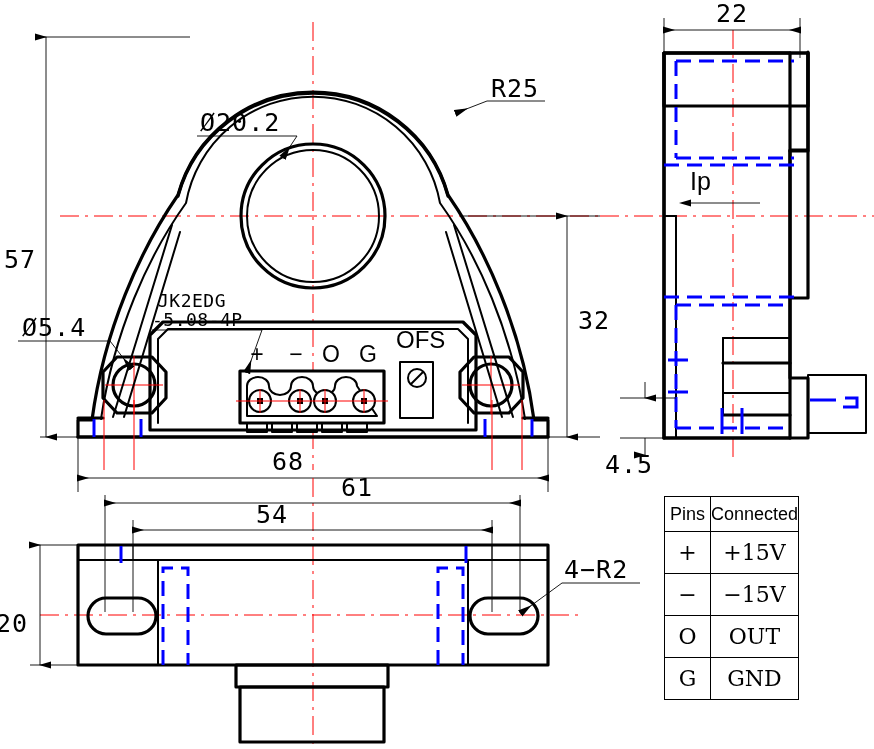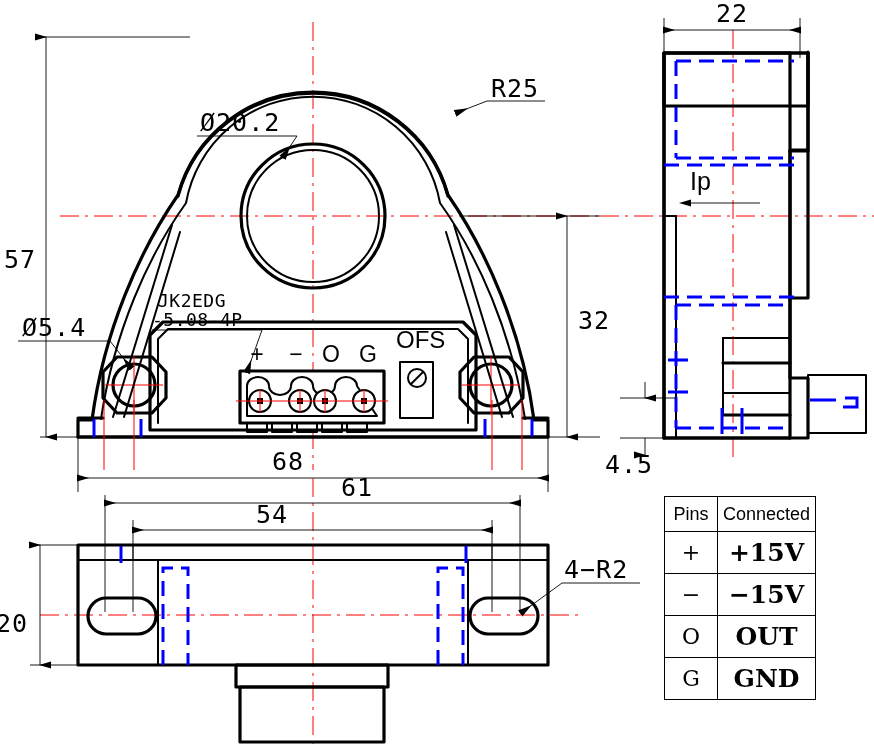--- a/index.html
+++ b/index.html
@@ -69,21 +69,21 @@
     font-size: 25px;
     font-weight: 500;
     fill: #000000;
   }
 
   
   #pin-table {
     position: absolute;
     left: 664px;
     top: 496px;
-    width: 152px;
+    width: 135px;
     border-collapse: collapse;
     background: #ef4444;
   }
   #pin-table td, #pin-table th {
     border: 1px solid #000000;
     text-align: center;
     padding: 0;
     height: 41px;
     background: #ffffff;
   }
@@ -95,23 +95,22 @@
     height: 34px;
   }
   #pin-table td.pin-sym {
     font-family: "DejaVu Serif", serif;
     font-size: 22px;
     color: #000000;
     width: 52px;
   }
   #pin-table td.pin-val {
     font-family: "DejaVu Serif", serif;
-    font-size: 25px;
+    font-size: 22px;
     color: #000000;
-    font-weight: bold;
   }
 </style>
 </head>
 <body>
 
 <div id="drawing-root">
 
 <svg class="cad" viewBox="0 0 874 749" xmlns="http://www.w3.org/2000/svg">
 
   <defs>

